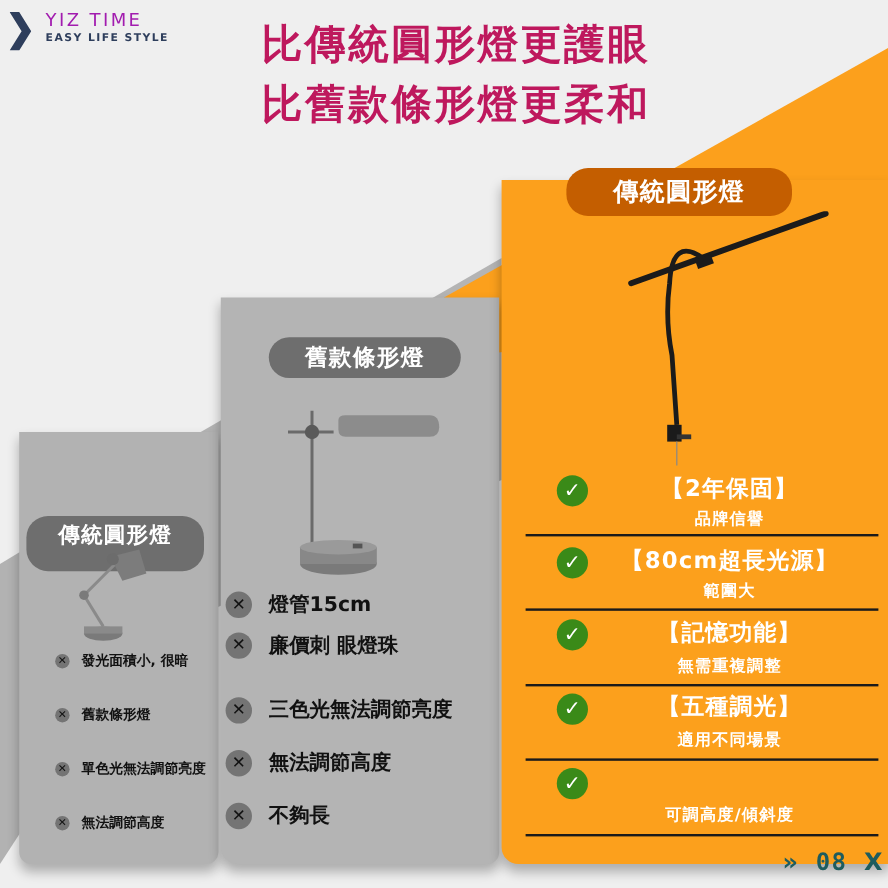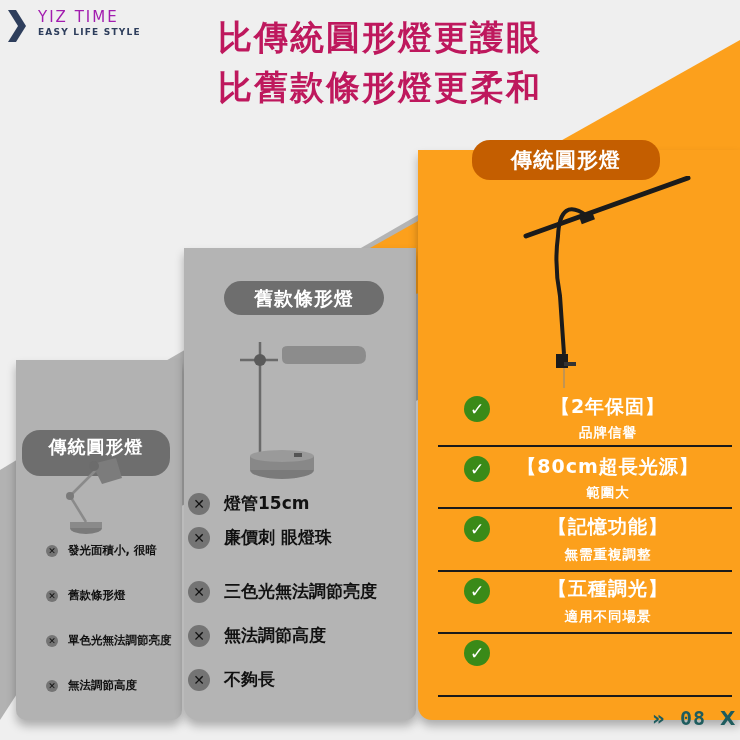--- a/index.html
+++ b/index.html
@@ -193,20 +193,21 @@
 
 <div class="abs feature" style="top:576px">
   <div class="abs check" style="top:2px">✓</div>
   <div class="abs f-title" style="top:0px">【五種調光】</div>
   <div class="abs f-sub" style="top:32px">適用不同場景</div>
 </div>
 <div class="abs divider" style="top:632px"></div>
 
 <div class="abs feature" style="top:638px">
   <div class="abs check" style="top:2px">✓</div>
+  <div class="abs f-sub" style="top:32px">可調高度/傾斜度</div>
 </div>
 <div class="abs divider" style="top:695px"></div>
 
 <div class="abs pager">
   <span>»</span>
   <span style="margin:0 6px;font-family:'DejaVu Sans Mono', monospace;">08</span>
   <span>X</span>
 </div>
 
 </body></html>

